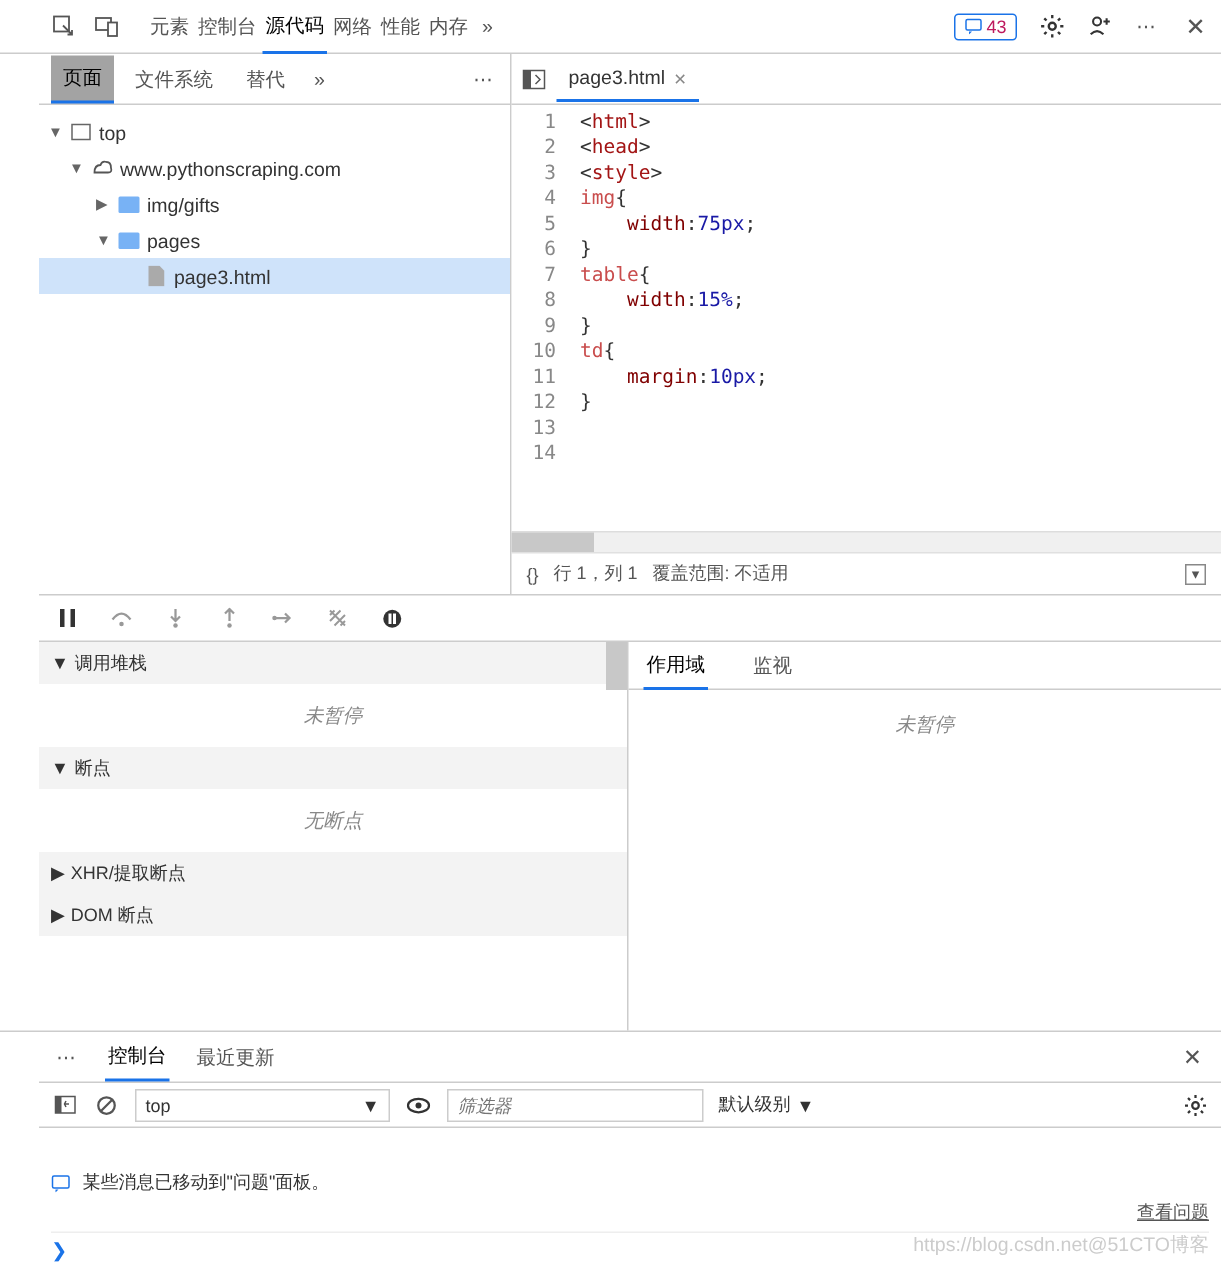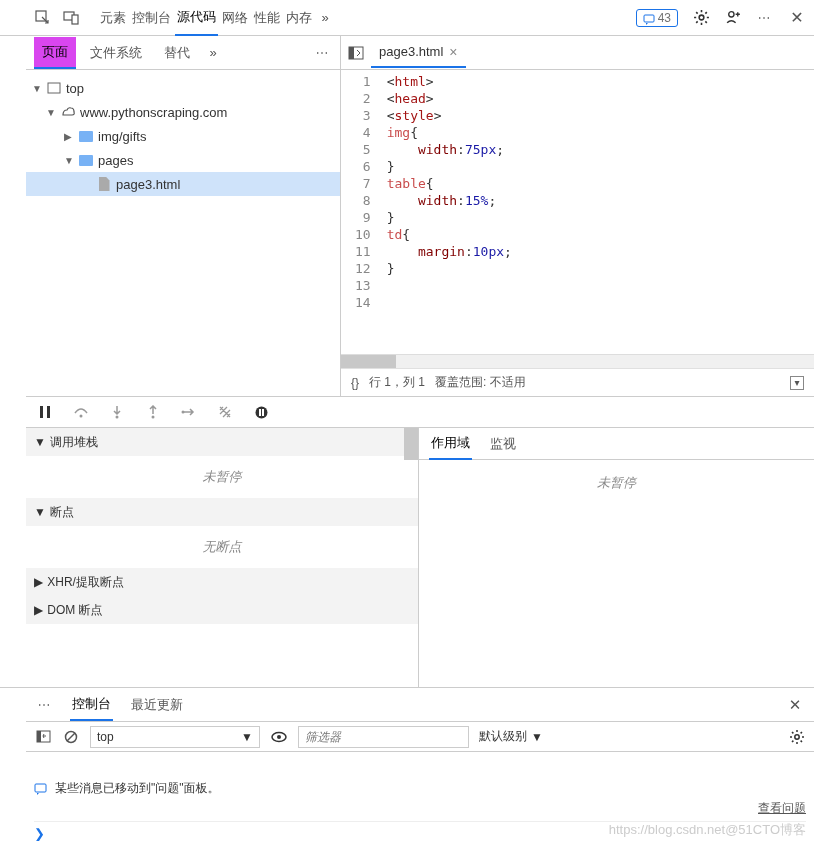--- a/index.html
+++ b/index.html
@@ -3,27 +3,27 @@
 <meta charset="utf-8">
 <style>
 * { box-sizing: border-box; margin: 0; padding: 0; }
 body { font-family: "Segoe UI", "Microsoft YaHei", sans-serif; font-size: 13px; color: #333; background: #fff; width: 814px; height: 841px; overflow: hidden; position: relative; }
 .toolbar { display: flex; align-items: center; height: 36px; border-bottom: 1px solid #ccc; padding: 0 8px; gap: 4px; }
 .toolbar-left { display: flex; align-items: center; margin-left: 26px; }
 .toolbar-tabs { display: flex; align-items: center; gap: 2px; margin-left: 14px; }
 .toolbar-tab { padding: 8px 2px; cursor: pointer; color: #555; position: relative; }
 .toolbar-tab.active { color: #000; border-bottom: 2px solid #1a73e8; }
 .toolbar-right { margin-left: auto; display: flex; align-items: center; gap: 14px; }
-.msg-badge { display: flex; align-items: flex-end; gap: 3px; border: 1px solid #1a73e8; border-radius: 3px; padding: 1px 6px; color: #737373; font-size: 12px; }
+.msg-badge { display: flex; align-items: flex-start; gap: 3px; border: 1px solid #1a73e8; border-radius: 3px; padding: 1px 6px; color: #be185d; font-size: 12px; }
 .icon-btn { width: 18px; height: 18px; display: flex; align-items: center; justify-content: center; cursor: pointer; color: #555; }
 .main-area { display: flex; height: 360px; }
 .left-panel { width: 315px; border-right: 1px solid #ccc; display: flex; flex-direction: column; margin-left: 26px; }
 .sub-toolbar { display: flex; align-items: center; height: 34px; border-bottom: 1px solid #ccc; padding: 0 8px; gap: 6px; }
 .sub-tab { padding: 6px 8px; cursor: pointer; color: #555; }
-.sub-tab.active { color: #000; background: #d946ef; border-bottom: 2px solid #1a73e8; }
+.sub-tab.active { color: #000; background: #a3a3a3; border-bottom: 2px solid #1a73e8; }
 .tree { padding: 6px 0; overflow: auto; flex: 1; }
 .tree-row { display: flex; align-items: center; height: 24px; padding-left: 6px; cursor: pointer; gap: 4px; }
 .tree-row.selected { background: #cfe3fa; }
 .tree-arrow { width: 10px; font-size: 10px; color: #666; }
 .tree-icon { width: 16px; height: 14px; display: flex; align-items: center; justify-content: center; }
 .folder-icon { width: 14px; height: 11px; background: #78b2f5; border-radius: 1px; position: relative; }
 .file-icon { width: 11px; height: 14px; background: #aaa; clip-path: polygon(0 0, 70% 0, 100% 25%, 100% 100%, 0 100%); }
 .right-panel { flex: 1; display: flex; flex-direction: column; }
 .file-tabs { display: flex; align-items: center; height: 34px; border-bottom: 1px solid #ccc; padding: 0 6px; gap: 6px; }
 .file-tab { display: flex; align-items: center; gap: 6px; padding: 6px 8px; border-bottom: 2px solid #1a73e8; }
@@ -39,21 +39,21 @@
 .c-num { color: #1a1aa6; text-align: right; }
 .c-punc { color: #333; }
 .status-line { display: flex; align-items: center; height: 28px; border-top: 1px solid #e0e0e0; padding: 0 10px; gap: 10px; font-size: 12px; color: #555; justify-content: space-between; }
 .status-left { display: flex; align-items: center; gap: 10px; }
 .dbg-toolbar { display: flex; align-items: center; height: 32px; border-top: 1px solid #ccc; border-bottom: 1px solid #ccc; padding: 0 10px; gap: 18px; margin-left: 26px; }
 .dbg-area { display: flex; border-bottom: 1px solid #ccc; height: 260px; }
 .dbg-left { width: 393px; border-right: 1px solid #ccc; margin-left: 26px; display: flex; flex-direction: column; overflow: auto; position: relative; }
 .dbg-section-header { display: flex; align-items: center; height: 28px; padding: 0 8px; background: #f3f3f3; font-size: 12px; gap: 4px; cursor: pointer; }
 .dbg-section-body { padding: 12px 0; text-align: center; color: #888; font-style: italic; }
 .dbg-right { flex: 1; display: flex; flex-direction: column; }
-.scope-tabs { display: flex; align-items: center; height: 32px; border-bottom: 1px solid #ccc; padding: 0 10px; gap: 16px; }
+.scope-tabs { display: flex; align-items: center; height: 32px; border-bottom: 1px solid #ccc; padding: 0 10px; gap: 28px; }
 .scope-tab { padding: 6px 2px; cursor: pointer; color: #555; }
 .scope-tab.active { color: #000; border-bottom: 2px solid #1a73e8; }
 .scope-body { padding: 14px 0; text-align: center; color: #888; font-style: italic; }
 .console-tabs { display: flex; align-items: center; height: 34px; border-bottom: 1px solid #ccc; padding: 0 10px; gap: 16px; margin-left: 26px; }
 .console-tab { padding: 6px 2px; cursor: pointer; color: #555; }
 .console-tab.active { color: #000; border-bottom: 2px solid #1a73e8; }
 .console-filter { display: flex; align-items: center; height: 30px; border-bottom: 1px solid #ccc; padding: 0 8px; gap: 10px; margin-left: 26px; }
 .context-select { flex: 0 0 170px; border: 1px solid #ccc; height: 22px; padding: 0 6px; display: flex; align-items: center; justify-content: space-between; font-size: 12px; }
 .filter-input { flex: 0 0 150px; border: 1px solid #ccc; height: 22px; padding: 0 6px; font-size: 12px; font-style: italic; }
 .level-select { display: flex; align-items: center; gap: 4px; font-size: 12px; }

